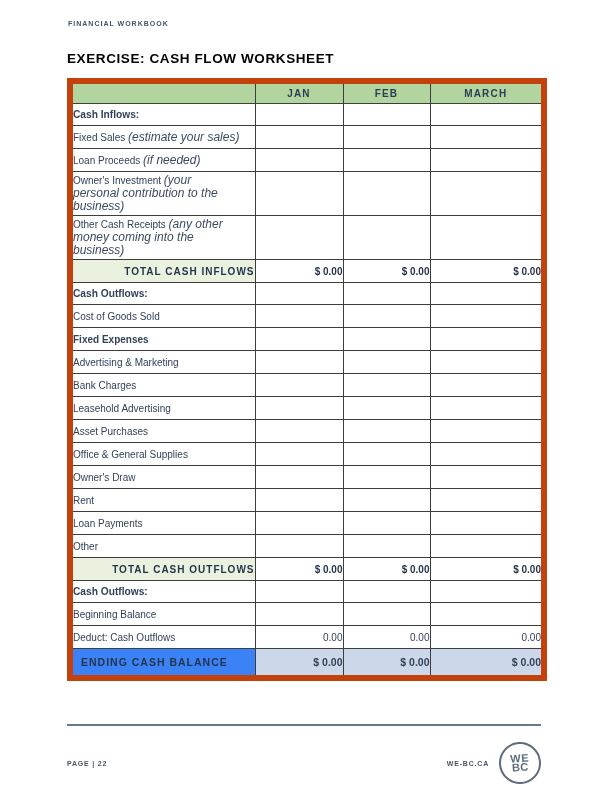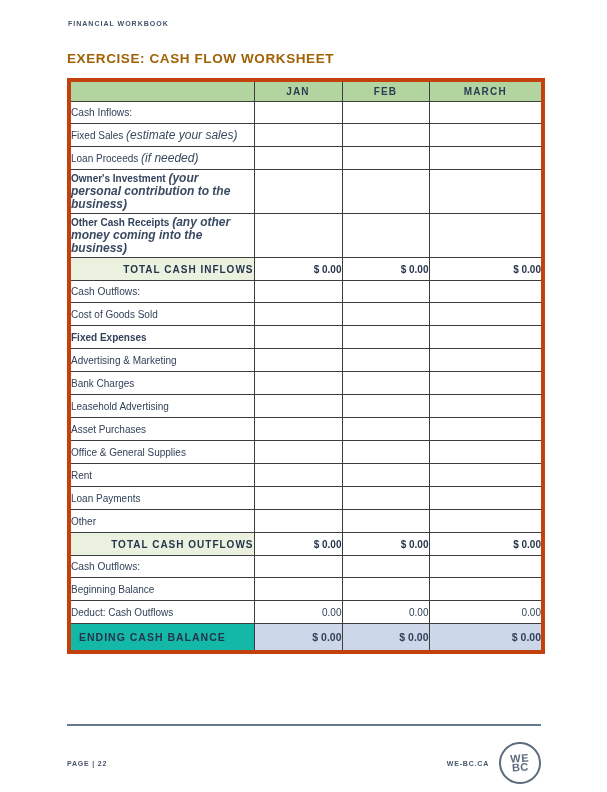--- a/index.html
+++ b/index.html
@@ -10,27 +10,27 @@
   }
   .page{padding:20px 66px 0 67px;}
 
   .eyebrow{
     font-size:7px;font-weight:bold;letter-spacing:1px;
     color:#42536a;margin:0 0 0 1px;
   }
   .title{
     margin:24px 0 0 0;
     font-size:13.5px;font-weight:bold;letter-spacing:0.6px;
-    color:#a16207;
+    color:#000000;
   }
 
   table.ws{
     margin-top:12px;width:474px;
     border-collapse:collapse;table-layout:fixed;
-    border:4px solid #c2410c;
+    border:6px solid #c2410c;
   }
   table.ws td,table.ws th{
     border:1.5px solid #3d3d3d;
     padding:0;vertical-align:middle;
     font-size:10px;color:#32425a;
     background:#ffffff;overflow:hidden;
   }
   
   col.c-label{width:185px;}
   col.c-jan{width:88px;}
@@ -39,44 +39,44 @@
 
   
   tr.head th{
     background:#b2d49f;height:19px;
     font-size:10px;font-weight:bold;letter-spacing:1.2px;
     color:#2c3c55;text-align:center;
   }
 
   
   td.lbl{padding-left:5px;height:22px;}
-  tr.section td.lbl{font-weight:normal;font-size:10.2px;}
+  tr.section td.lbl{font-weight:bold;font-size:10.2px;}
   tr.section td{height:21px;}
   td.ind1{padding-left:14px;}
   td.ind2{padding-left:28px;}
   td.bold{font-weight:bold;}
   .note{font-style:italic;font-size:12px;color:#3a4a61;}
   tr.tall td{height:32px;}
-  tr.tall td.lbl{line-height:12px;padding-top:2px;padding-bottom:2px;padding-right:14px;font-weight:bold;}
+  tr.tall td.lbl{line-height:12px;padding-top:2px;padding-bottom:2px;padding-right:14px;}
 
   
   td.v{background:#dde2f4;text-align:right;padding-right:8px;}
   td.v.blank{background:#ffffff;}
   td.v.money{font-weight:bold;color:#27364d;}
 
   
   tr.total td{height:22px;}
   tr.total td.lbl{
     background:#eaf2df;font-weight:bold;letter-spacing:1px;
     font-size:10px;color:#24344d;text-align:right;
   }
   
   tr.ending td{height:26px;}
   tr.ending td.lbl{
-    background:#14b8a6;font-weight:bold;letter-spacing:1px;
+    background:#3b82f6;font-weight:bold;letter-spacing:1px;
     font-size:10.5px;color:#24344d;padding-left:8px;
   }
   tr.ending td.v{background:#ccd8ea;font-weight:bold;font-size:10.5px;}
 
   
   .footer{position:absolute;left:67px;right:66px;top:724px;}
   .footer-rule{height:2px;background:#66788c;}
   .footer-row{
     margin-top:16px;display:flex;align-items:center;justify-content:space-between;
   }
@@ -205,20 +205,26 @@
         <td class="v"></td>
       </tr>
 
       <tr>
         <td class="lbl ind2">Office &amp; General Supplies</td>
         <td class="v"></td>
         <td class="v"></td>
         <td class="v"></td>
       </tr>
 
+      <tr>
+        <td class="lbl ind2">Owner's Draw</td>
+        <td class="v"></td>
+        <td class="v"></td>
+        <td class="v"></td>
+      </tr>
 
       <tr>
         <td class="lbl ind2">Rent</td>
         <td class="v"></td>
         <td class="v"></td>
         <td class="v"></td>
       </tr>
 
 
       <tr>

